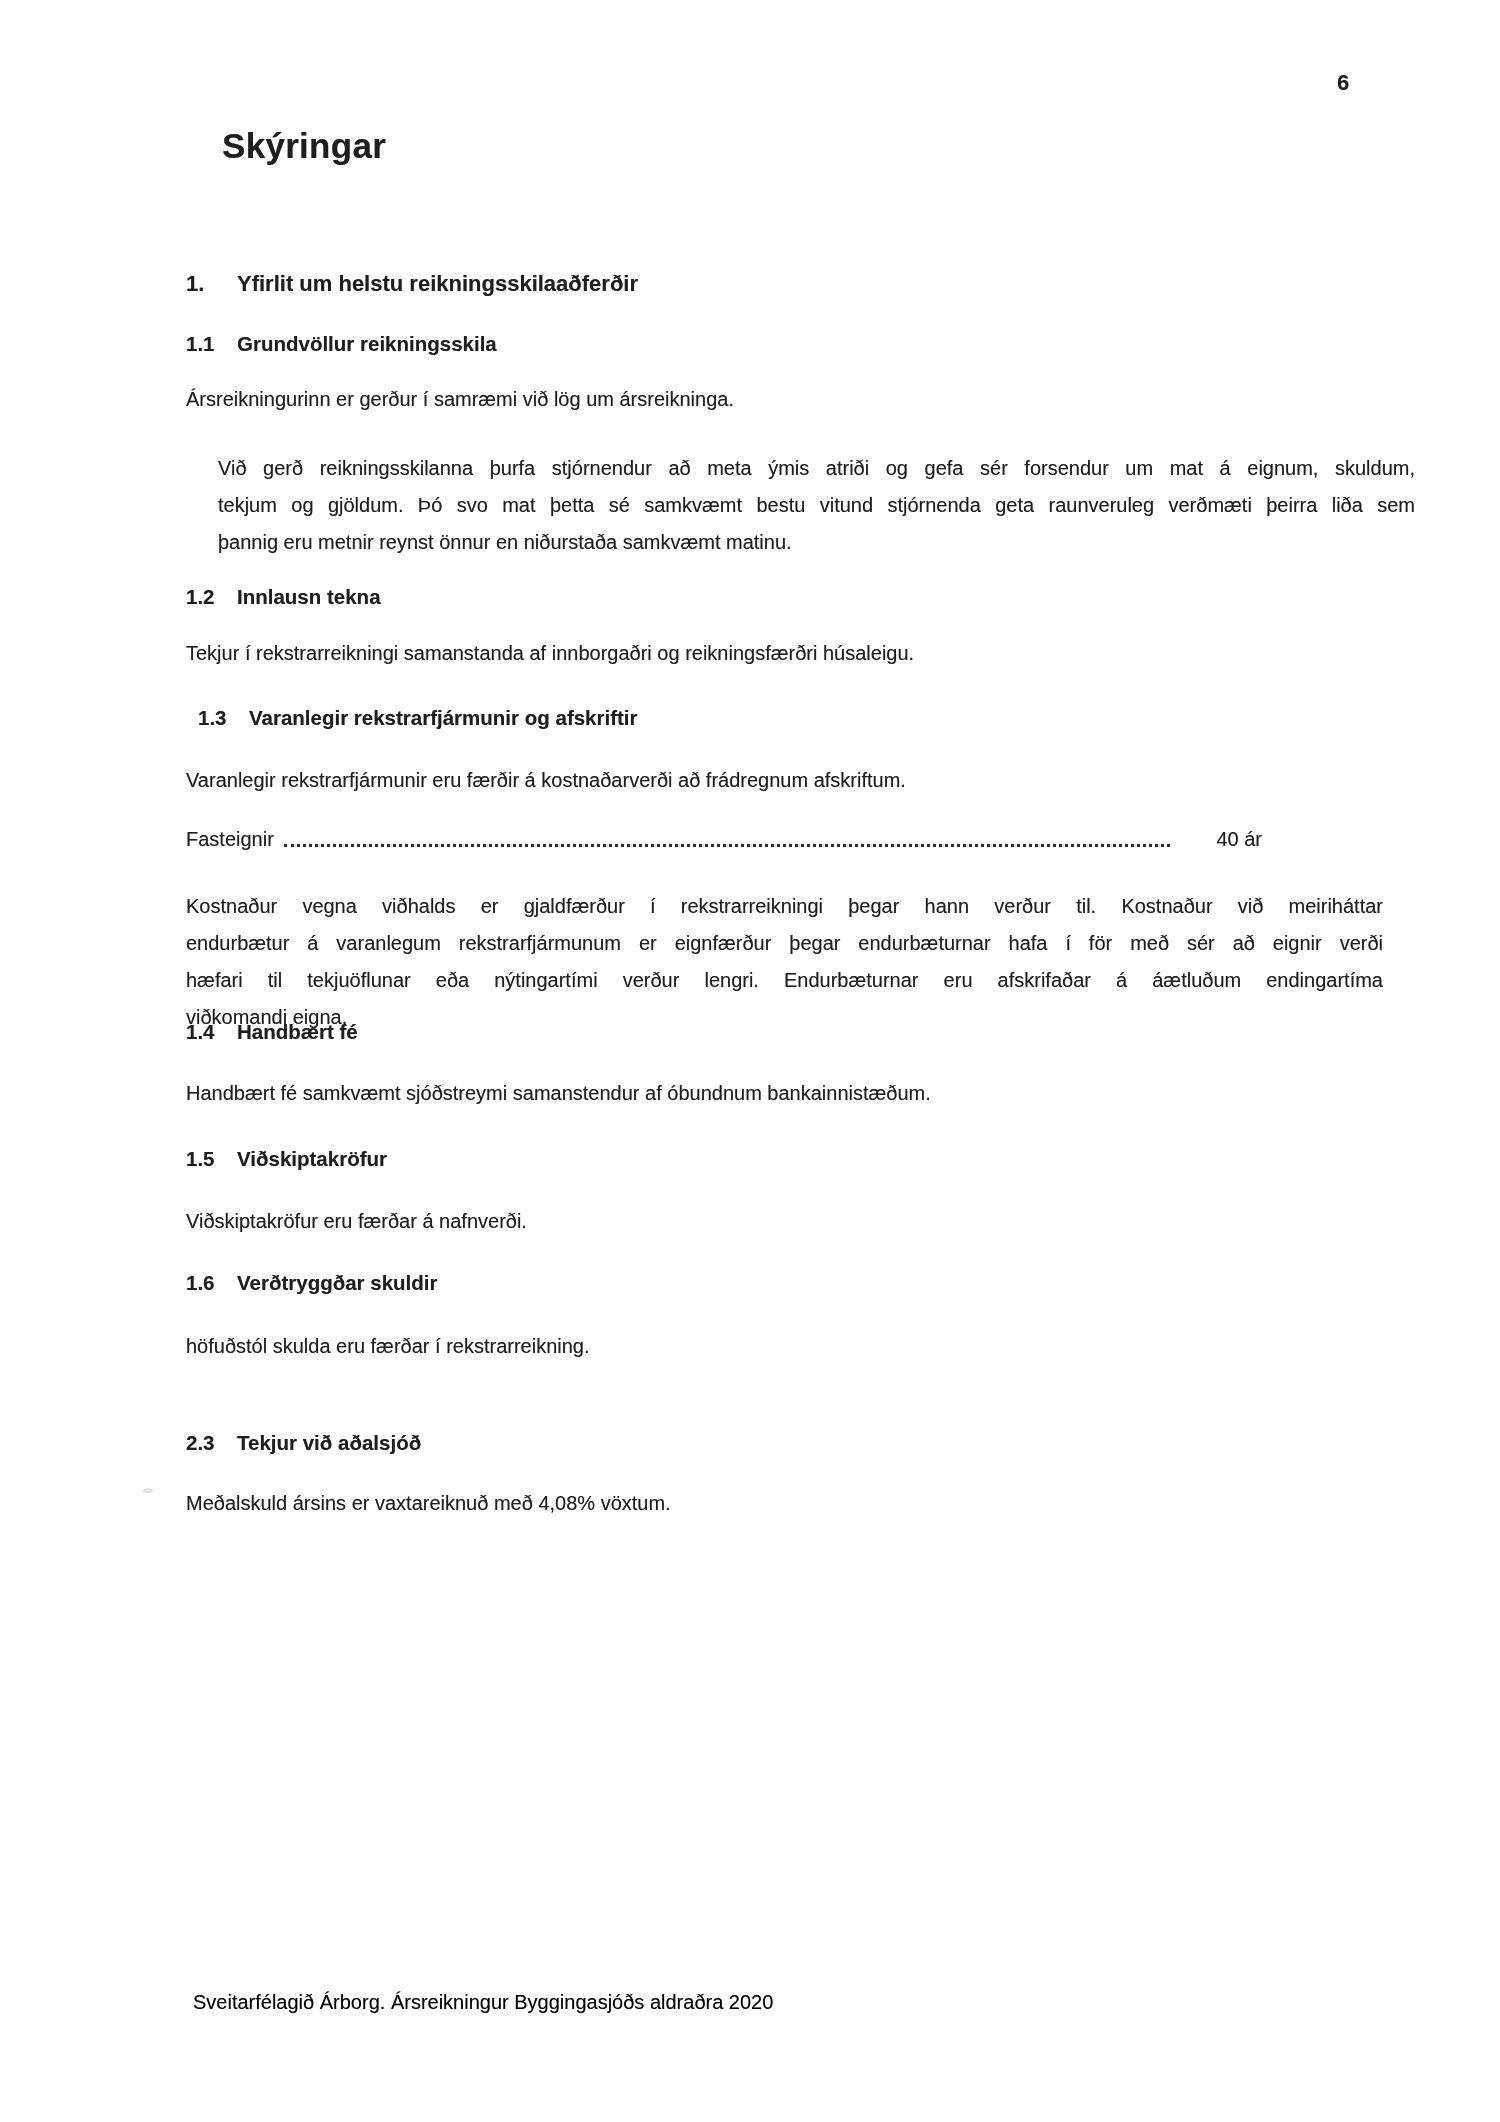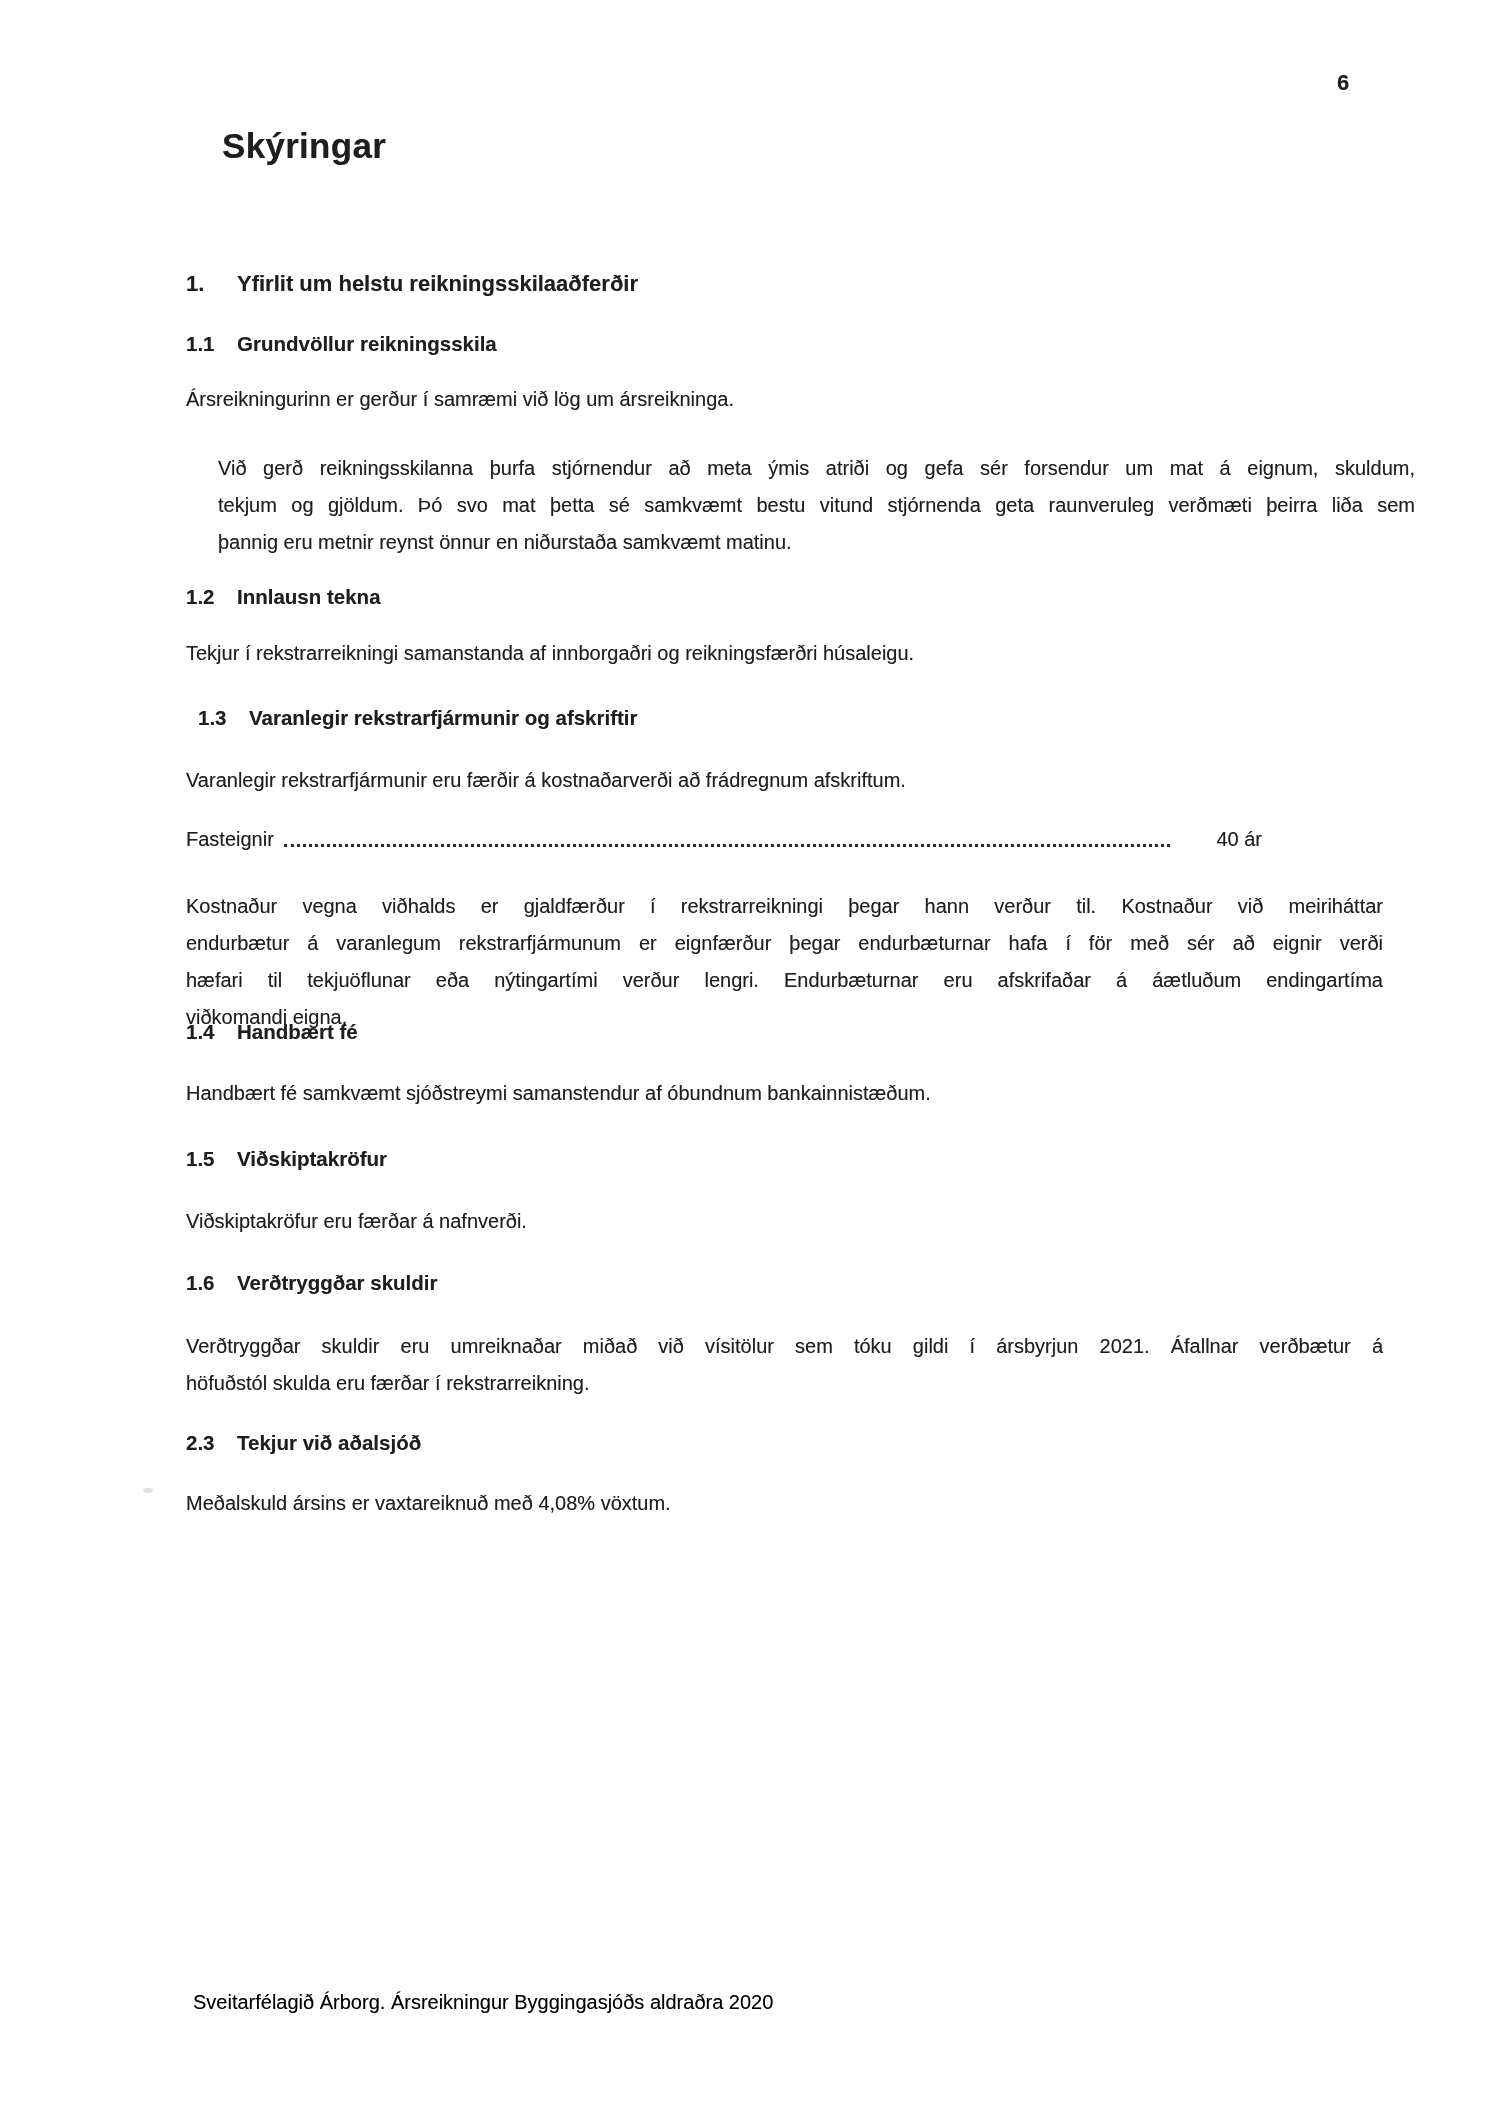--- a/index.html
+++ b/index.html
@@ -86,21 +86,20 @@
     <span class="num">1.5</span><span>Viðskiptakröfur</span>
   </div>
 
   <div class="abs body" style="left:186px; top:1209px;">Viðskiptakröfur eru færðar á nafnverði.</div>
 
   <div class="abs h2" style="left:186px; top:1271px;">
     <span class="num">1.6</span><span>Verðtryggðar skuldir</span>
   </div>
 
   <div class="abs jpara" style="left:186px; top:1328px;">
-    <div class="jline">Verðtryggðar skuldir eru umreiknaðar miðað við vísitölur sem tóku gildi í ársbyrjun 2021. Áfallnar verðbætur á</div>
     <div class="jlast">höfuðstól skulda eru færðar í rekstrarreikning.</div>
   </div>
 
   <div class="abs h2" style="left:186px; top:1431px;">
     <span class="num">2.3</span><span>Tekjur við aðalsjóð</span>
   </div>
 
   <div class="abs body" style="left:186px; top:1491px;">Meðalskuld ársins er vaxtareiknuð með 4,08% vöxtum.</div>
 
   <div class="abs footer" style="left:193px; top:1991px;">Sveitarfélagið Árborg. Ársreikningur Byggingasjóðs aldraðra 2020</div>

